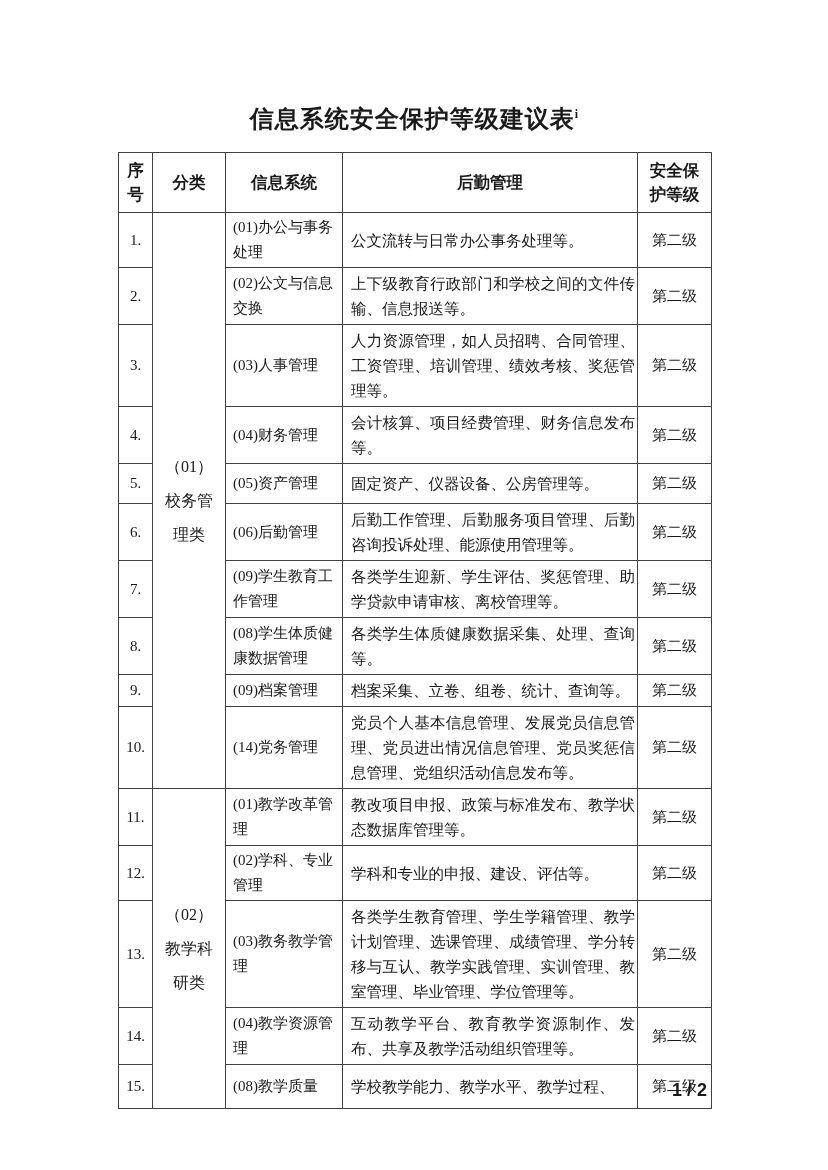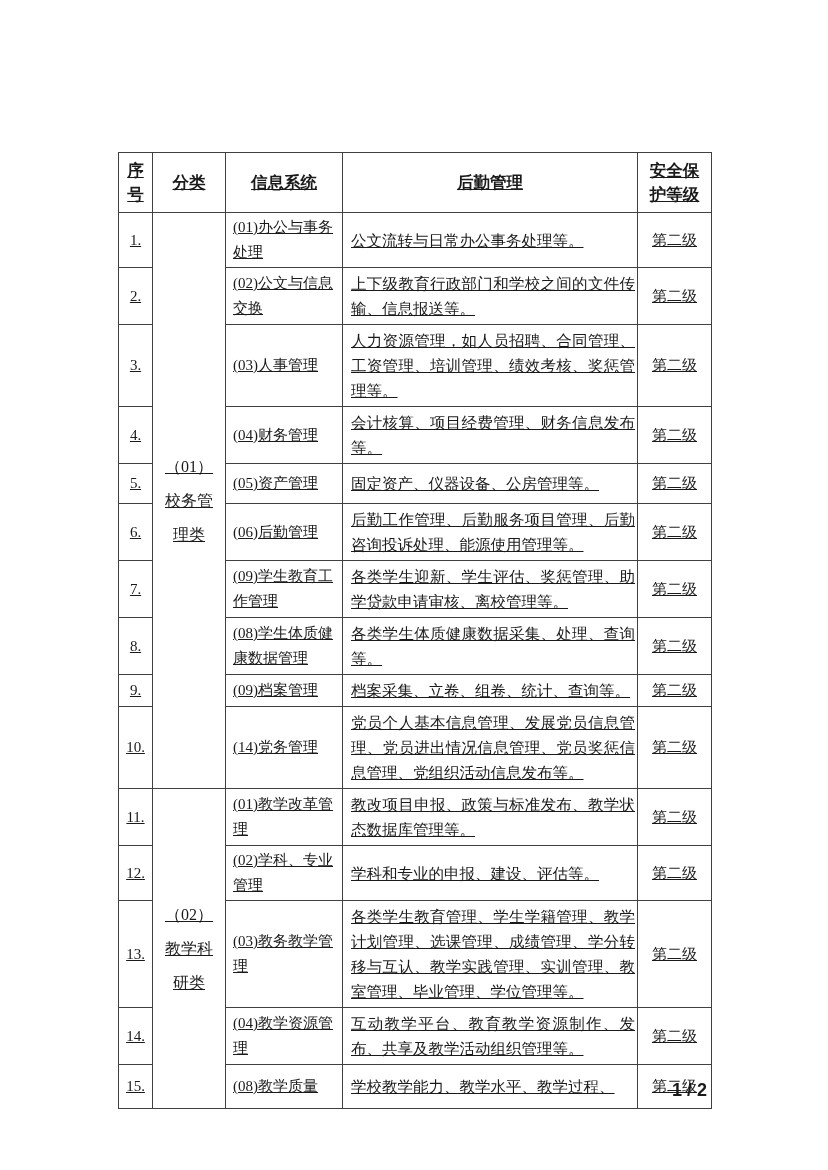--- a/index.html
+++ b/index.html
@@ -13,21 +13,21 @@
   }
   .doc-title {
     position:absolute; top:103px; left:0; right:0;
     margin:0; text-align:center;
     font-size:24px; font-weight:bold; letter-spacing:1px;
   }
   .doc-title sup { font-size:12px; font-weight:bold; letter-spacing:0; }
   table.level-table {
     position:absolute; left:118px; top:152px;
     width:593px;
-    border-collapse:collapse; table-layout:fixed;text-decoration:underline;
+    border-collapse:collapse; table-layout:fixed;
   }
   .level-table th, .level-table td {
     border:1px solid #404040;
     vertical-align:middle;
     overflow:hidden;
   }
   .level-table th {
     font-size:16.5px; font-weight:bold;
     text-align:center; padding:2px 6px; line-height:24px;
   }
@@ -58,20 +58,21 @@
     position:absolute; top:1080px; right:121px;
     font-family:"Liberation Sans","DejaVu Sans",sans-serif;
     font-size:18px; font-weight:bold; color:#1a1a1a;
   }
 </style>
 </head>
 <body>
 
 <div class="page">
 
+  <h1 class="doc-title"><span>信息系统安全保护等级建议表</span><sup>i</sup></h1>
 
   <table class="level-table">
     <colgroup>
       <col style="width:34px">
         <col style="width:73px">
         <col style="width:117px">
       <col style="width:295px">
         <col style="width:74px">
     </colgroup>
     <thead>

